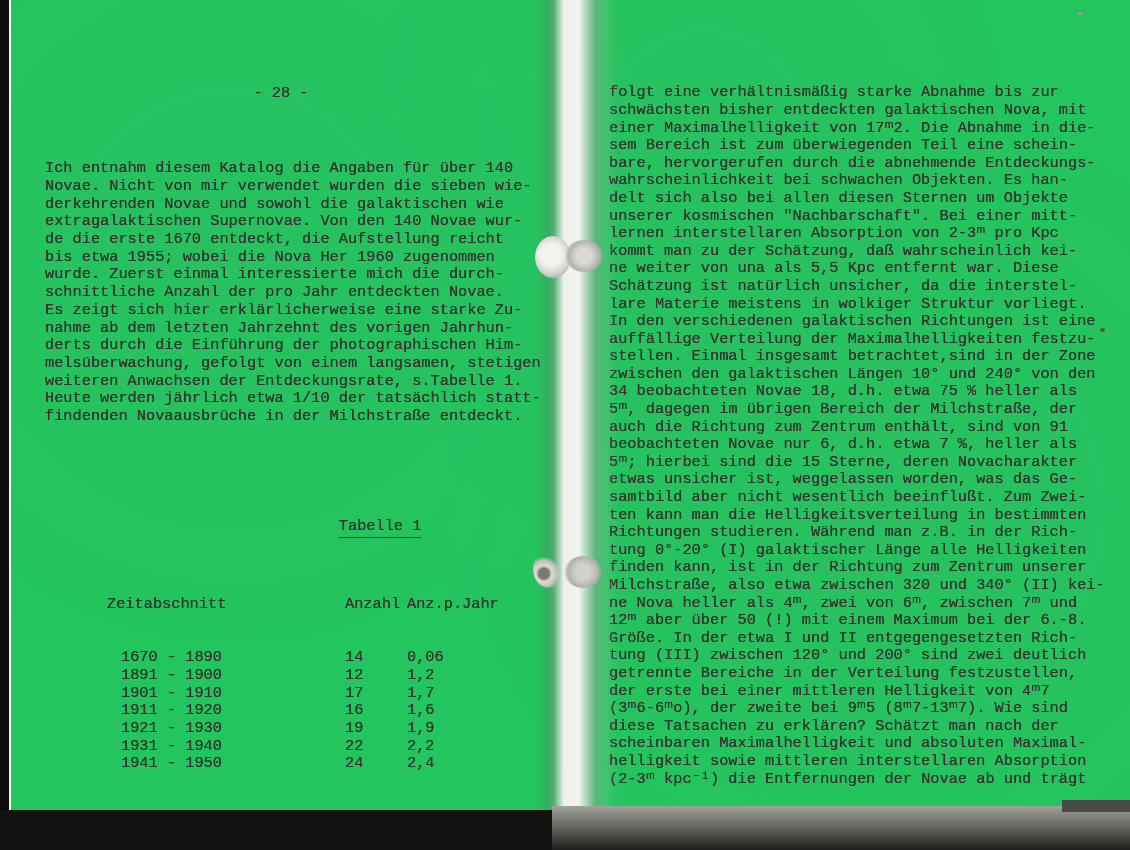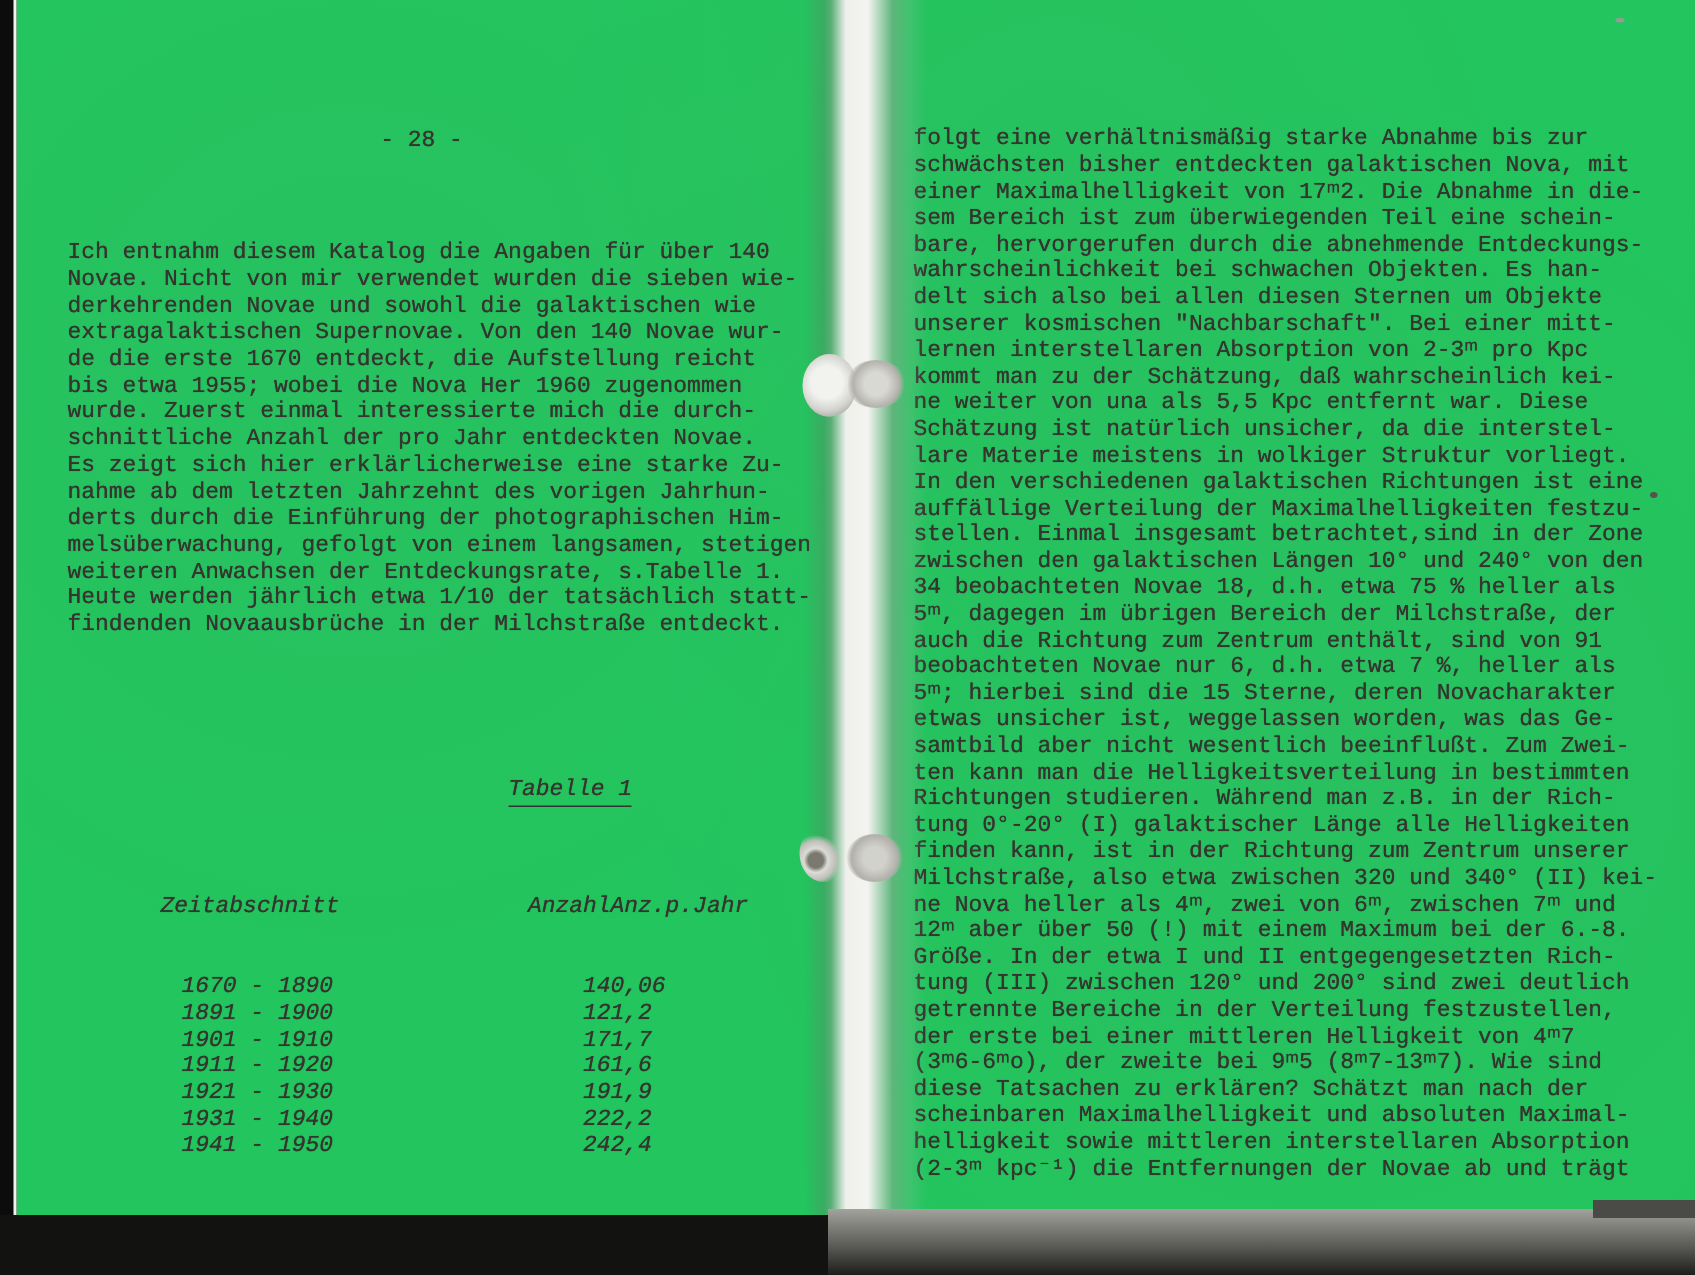--- a/index.html
+++ b/index.html
@@ -29,27 +29,27 @@
     text-shadow:0 0 0.5px currentColor;
   }
   .page.left{left:45px;width:512px;}
   .page.right{left:609px;width:512px;line-height:17.6px;}
   .page-inner{padding-top:14px;}
   .page-number{text-align:center;height:18px;margin-bottom:22px;}
   .page.left .page-number{transform:translateX(-20px);}
   .page.right .page-number{transform:translateX(-10px);}
   .line{height:inherit;}
   
-  .table-block{margin-top:4px;margin-bottom:12px;font-style:italic;}
+  .table-block{margin-top:4px;margin-bottom:12px;}
   .table-title-row{padding-left:202px;margin-bottom:5px;}
   .table-title{display:inline-block;border-bottom:1.5px solid #35352f;padding-bottom:1px;}
   .t-head,.t-row{display:flex;padding-left:62px;}
   .c1h{width:238px;}
   .c1{width:238px;padding-left:14px;box-sizing:border-box;}
-  .c2{width:62px;text-align:right;}
+  .c2{width:62px;}
   .c3{width:98px;text-align:left;padding-right:10px;box-sizing:border-box;}
   
   .binding{
     position:absolute;left:536px;top:0;width:82px;height:850px;
     background:linear-gradient(90deg,
       rgba(110,110,104,0) 0%,
       rgba(110,110,104,0.28) 16%,
       rgba(150,150,144,0.45) 22%,
       #eff0ec 34%,
       #f3f3f0 52%,

